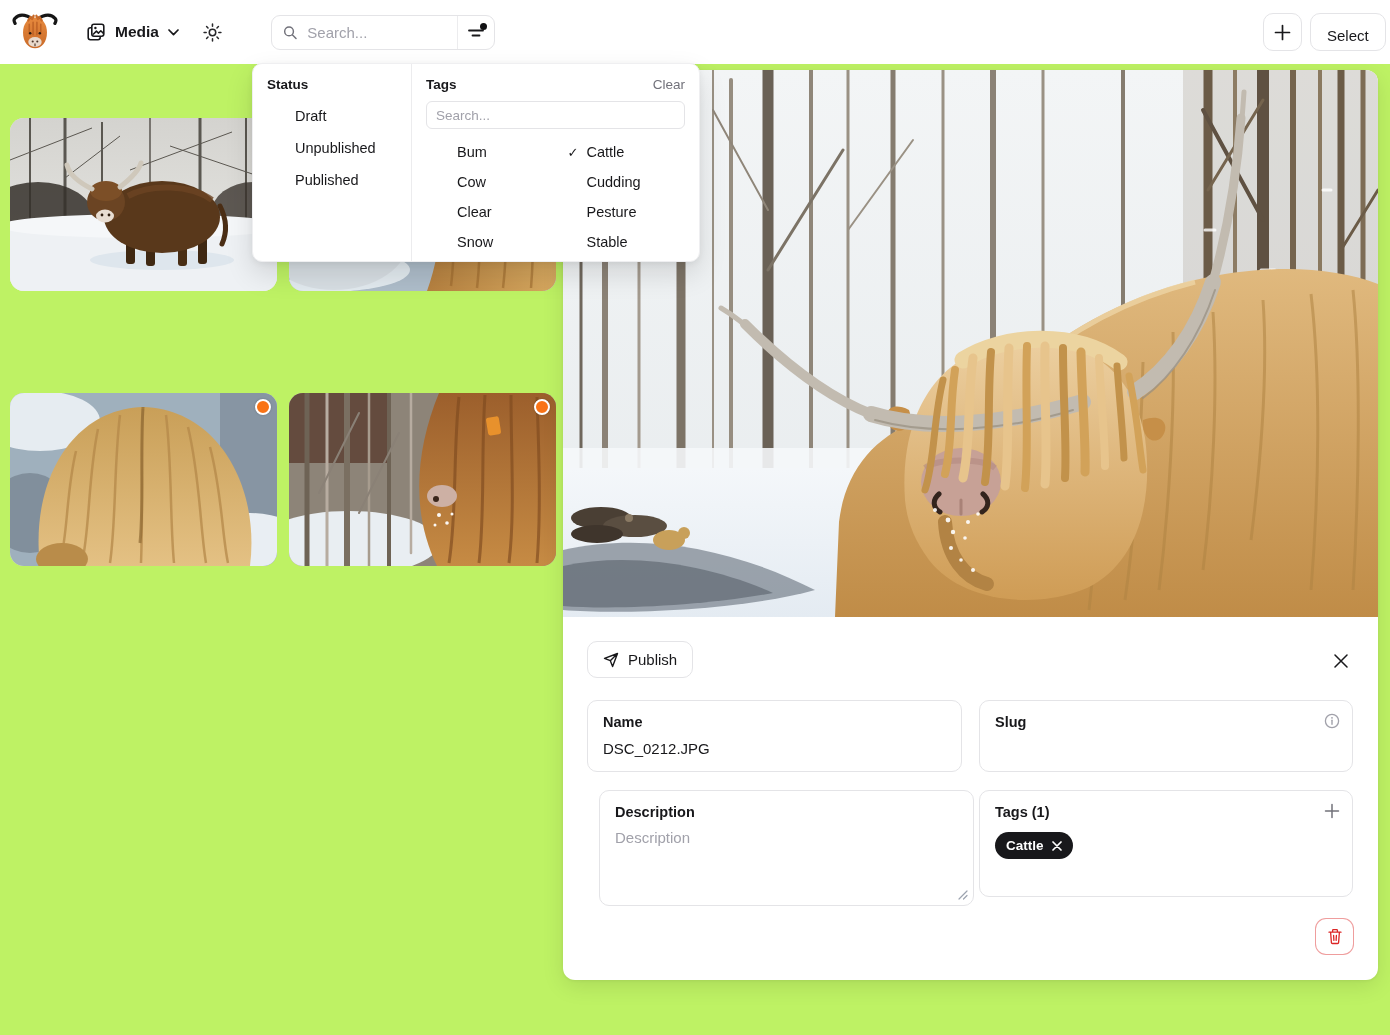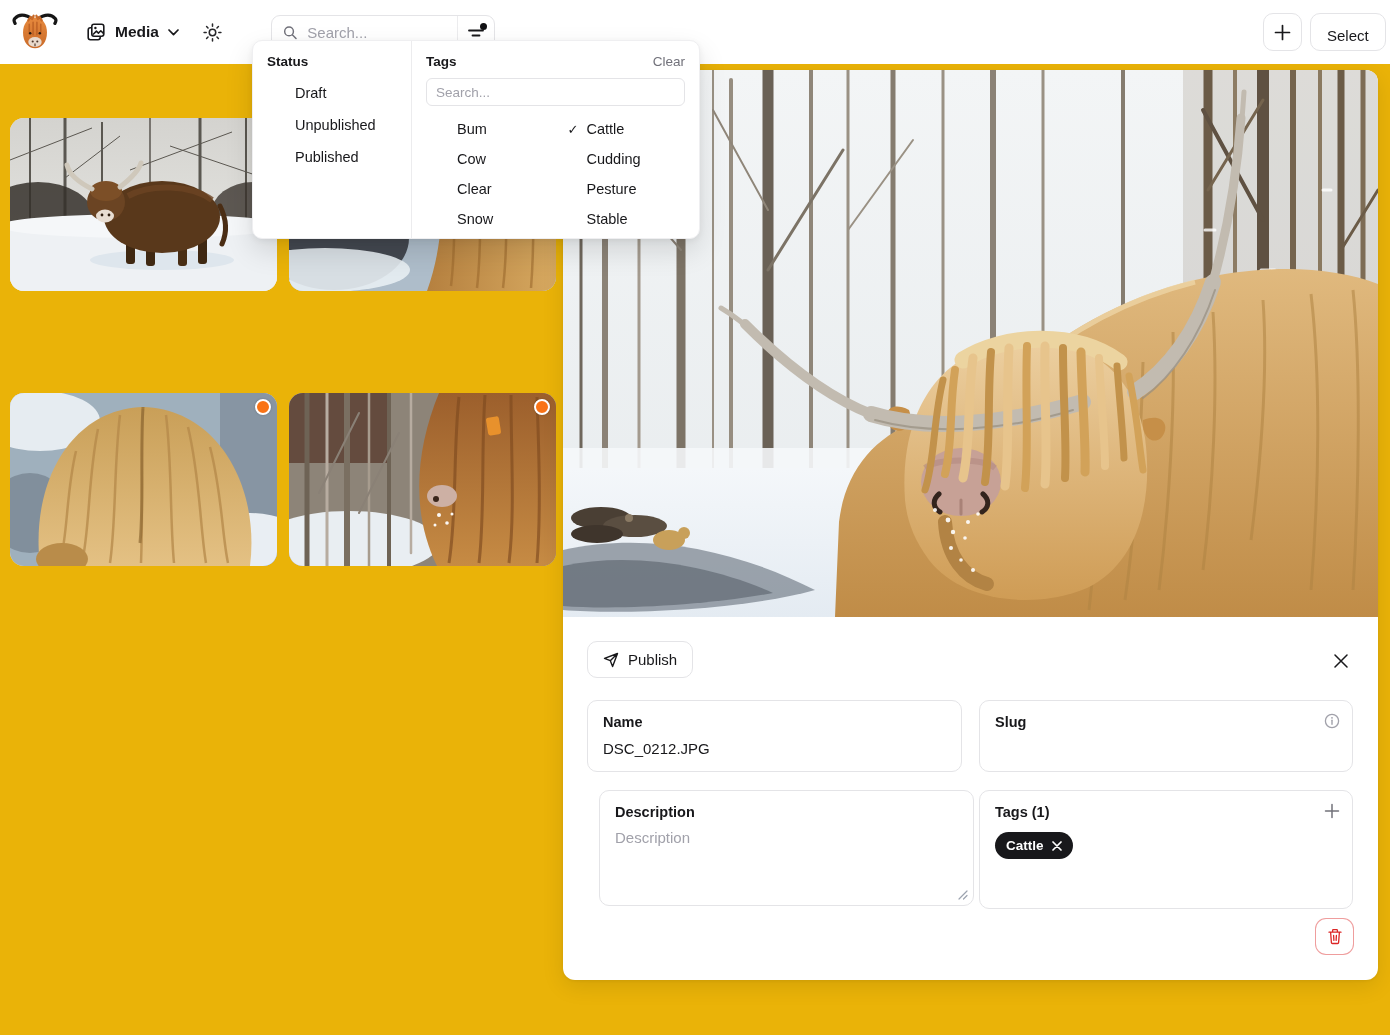--- a/index.html
+++ b/index.html
@@ -1,17 +1,17 @@
 <!DOCTYPE html>
 <html><head>
 <meta charset="utf-8">
 <style>
   html,body{margin:0;padding:0;background:#fff;}
   body{font-family:"Liberation Sans",sans-serif;color:#18181b;-webkit-font-smoothing:antialiased;}
-  .stage{position:relative;width:1390px;height:1035px;background:#eab308;overflow:hidden;}
+  .stage{position:relative;width:1390px;height:1035px;background:#bef264;overflow:hidden;}
   svg{display:block}
 
   
   .header{position:absolute;left:0;top:0;width:100%;height:64px;background:#fff;z-index:4;}
   .logo{position:absolute;left:12px;top:7px;width:46px;height:46px;}
   .media-btn{position:absolute;left:80px;top:15px;height:34px;display:flex;align-items:center;gap:9px;
     padding:0 6px;background:transparent;border:none;font-size:15.5px;font-weight:600;color:#18181b;cursor:pointer;}
   .sun-btn{position:absolute;left:198px;top:18px;width:28px;height:28px;display:flex;align-items:center;justify-content:center;cursor:pointer;}
   .search-wrap{position:absolute;left:271px;top:15px;width:224px;height:35px;border:1px solid #e4e4e7;border-radius:9px;
     display:flex;align-items:stretch;background:#fff;box-sizing:border-box;}
@@ -26,21 +26,21 @@
   .select-btn{position:absolute;left:1310px;top:13px;height:38px;padding:13px 16px;border:1px solid #e4e4e7;border-radius:10px;
     background:#fff;font-size:15px;font-weight:500;font-family:inherit;color:#18181b;cursor:pointer;}
 
   
   .thumb{position:absolute;width:267px;height:173px;border-radius:14px;overflow:hidden;background:#e5e7ea;z-index:1;cursor:pointer;}
   .thumb svg{width:100%;height:100%;}
   .t1{left:10px;top:118px;} .t2{left:289px;top:118px;} .t3{left:10px;top:393px;} .t4{left:289px;top:393px;}
   .dot{position:absolute;top:6px;right:6px;width:12px;height:12px;border-radius:50%;background:#f97316;border:2.5px solid #fff;box-shadow:0 0 2px rgba(0,0,0,.25);}
 
   
-  .dropdown{position:absolute;left:252px;top:40px;width:448px;height:199px;background:#fff;border:1px solid #efeff1;
+  .dropdown{position:absolute;left:252px;top:63px;width:448px;height:199px;background:#fff;border:1px solid #efeff1;
     border-radius:10px;box-shadow:0 12px 28px rgba(0,0,0,.12),0 2px 6px rgba(0,0,0,.06);display:flex;z-index:5;box-sizing:border-box;}
   .dd-left{width:159px;border-right:1px solid #ececee;padding:13px 14px;box-sizing:border-box;}
   .dd-right{flex:1;padding:13px 14px;box-sizing:border-box;}
   .dd-title{font-size:13.5px;font-weight:600;color:#18181b;}
   .menu-item{padding:8px 0 8px 28px;font-size:14.5px;color:#18181b;cursor:pointer;border-radius:6px;}
   .dd-right-head{display:flex;justify-content:space-between;align-items:center;}
   .clear-link{font-size:13.5px;color:#71717a;cursor:pointer;}
   .tag-search{margin-top:9px;width:100%;height:28px;border:1px solid #e4e4e7;border-radius:6px;padding:0 9px;
     font-size:13.5px;font-family:inherit;color:#18181b;outline:none;box-sizing:border-box;}
   .tag-search::placeholder{color:#a1a1aa;}
@@ -52,21 +52,21 @@
   .panel{position:absolute;left:563px;top:70px;width:815px;height:910px;background:#fff;border-radius:12px;
     box-shadow:0 6px 22px rgba(0,0,0,.10),0 1px 3px rgba(0,0,0,.06);z-index:2;}
   .hero{position:absolute;left:0;top:0;width:815px;height:547px;border-radius:12px 12px 0 0;overflow:hidden;}
   .publish-btn{position:absolute;left:24px;top:571px;height:37px;display:inline-flex;align-items:center;gap:9px;
     padding:0 15px;border:1px solid #e4e4e7;border-radius:10px;background:#fff;font-size:15px;font-weight:500;font-family:inherit;color:#18181b;cursor:pointer;text-align:center;}
   .close-btn{position:absolute;right:26px;top:580px;width:22px;height:22px;display:flex;align-items:center;justify-content:center;cursor:pointer;background:none;border:none;padding:0;}
   .card{position:absolute;border:1px solid #e4e4e7;border-radius:10px;background:#fff;box-sizing:border-box;padding:13px 15px;}
   .card-name{left:24px;top:630px;width:375px;height:72px;}
   .card-slug{left:416px;top:630px;width:374px;height:72px;}
   .card-desc{left:36px;top:720px;width:375px;height:116px;}
-  .card-tags{left:416px;top:720px;width:374px;height:119px;}
+  .card-tags{left:416px;top:720px;width:374px;height:107px;}
   .card-label{font-size:14.5px;font-weight:600;color:#18181b;}
   .card-value{margin-top:10px;font-size:15px;color:#18181b;}
   .corner-icon{position:absolute;top:12px;right:12px;}
   .desc-input{margin-top:9px;width:100%;height:52px;border:none;outline:none;resize:none;background:transparent;
     font-size:15px;font-family:inherit;color:#18181b;padding:0;}
   .desc-input::placeholder{color:#a1a1aa;}
   .resize-handle{position:absolute;right:5px;bottom:5px;}
   .chips{margin-top:12px;display:flex;gap:8px;}
   .chip{display:inline-flex;align-items:center;gap:8px;height:27px;padding:0 11px;border-radius:999px;
     background:#18181b;color:#fff;font-size:13.5px;font-weight:600;cursor:pointer;}

